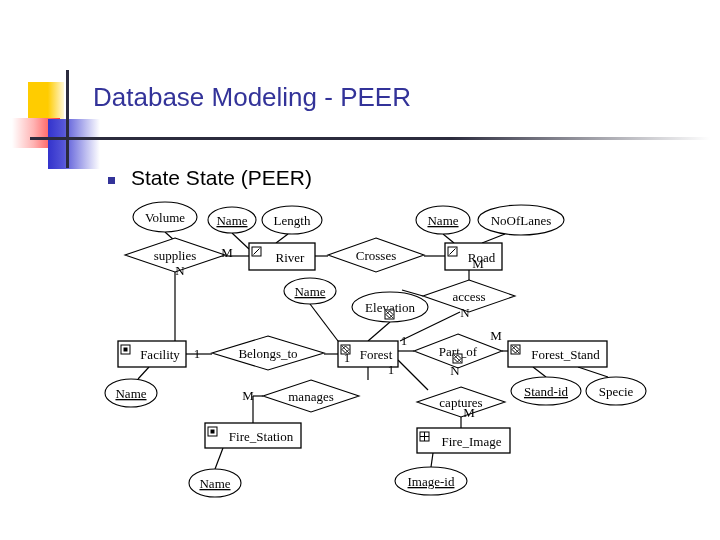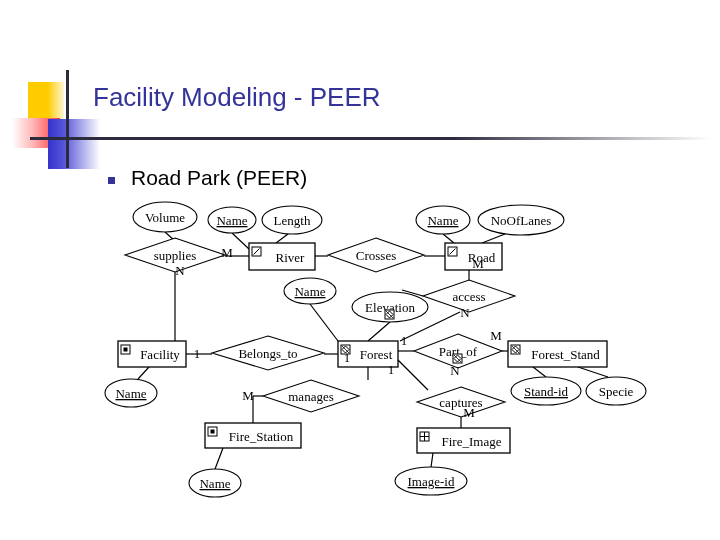--- a/index.html
+++ b/index.html
@@ -59,23 +59,23 @@
 <div class="slide">
 
   <div class="deco">
     <div class="sq-yellow"></div>
     <div class="sq-red"></div>
     <div class="sq-blue"></div>
     <div class="ln-vert"></div>
   </div>
   <div class="ln-horz"></div>
 
-  <div class="title">Facility Modeling - PEER</div>
+  <div class="title">Database Modeling - PEER</div>
   <div class="bullet"></div>
-  <div class="subtitle">Road Park (PEER)</div>
+  <div class="subtitle">State State (PEER)</div>
 
   <div class="er">
     <svg id="er-svg" width="720" height="540" viewBox="0 0 720 540">
         <line x1="157" y1="232" x2="167" y2="241" stroke="#000000" stroke-width="1.2"></line>
         <line x1="224" y1="233" x2="241" y2="249" stroke="#000000" stroke-width="1.2"></line>
         <line x1="280" y1="234" x2="268" y2="243" stroke="#000000" stroke-width="1.2"></line>
         <line x1="217" y1="256" x2="241" y2="256" stroke="#000000" stroke-width="1.2"></line>
         <line x1="167" y1="272" x2="167" y2="341" stroke="#000000" stroke-width="1.2"></line>
         <line x1="307" y1="256" x2="320" y2="256" stroke="#000000" stroke-width="1.2"></line>
         <line x1="435" y1="234" x2="446" y2="243" stroke="#000000" stroke-width="1.2"></line>

